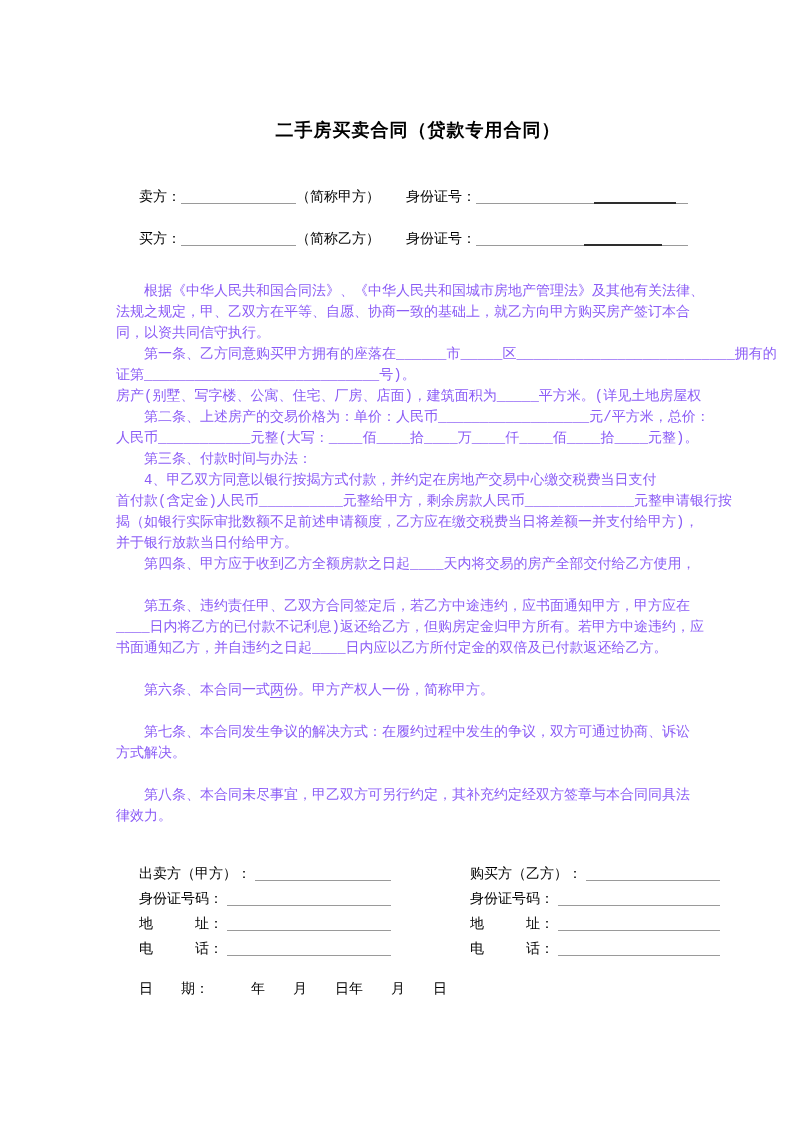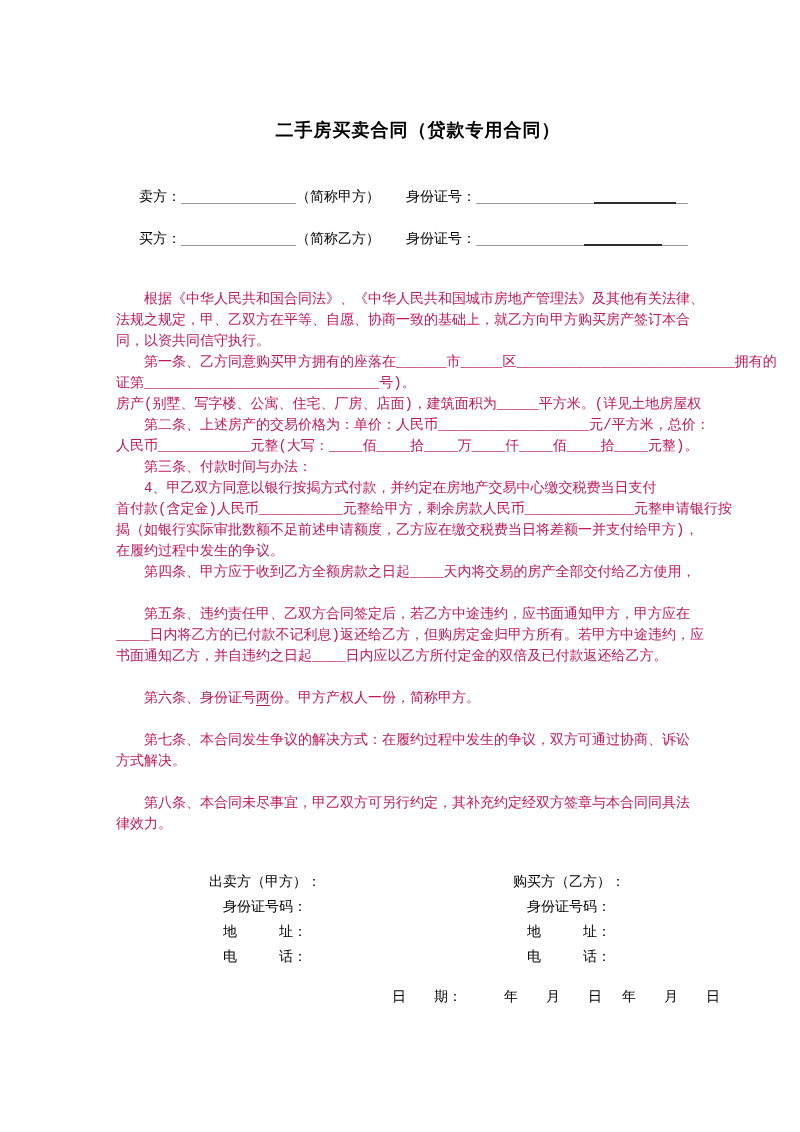--- a/index.html
+++ b/index.html
@@ -21,56 +21,55 @@
     font-weight:bold;
     letter-spacing:1px;
     line-height:26px;
   }
   
   .party-row {
     display:flex; 
     margin-left:23px; height:21px;
   }
   .party-row.seller { margin-bottom:21px; }
-  .party-row.buyer  { margin-bottom:38px; }
+  .party-row.buyer  { margin-bottom:30px; }
   .blank {
     display:inline-block;
     border-bottom:1px solid #9a9a9a;
     height:15px;
   }
   .name-blank { width:115px; }
   .hgap { display:inline-block; width:26px; }
   .id-blank { flex:1; margin-right:32px; position:relative; }
   .seg {
     position:absolute; bottom:-1px; height:2px;
     background:#2e2e2e;
   }
   .seg-a { left:118px; width:82px; }
   .seg-b { left:108px; width:78px; }
   
   .body-text { }
   .line {
     line-height:21px; min-height:21px;
     white-space:pre;
-    color:#be185d;
+    color:#8b5cf6;
   }
   .ul { text-decoration:underline; text-underline-offset:3px; }
   
   .sign-section { display:flex; margin-top:38px; margin-left:23px; }
   .sign-col { width:252px; }
-  .sign-col.right { width:250px; margin-left:53px; }
-  .sign-row { display:flex; align-items:center; height:25px;flex-direction:column; }
+  .sign-col.right { width:250px; margin-left:79px; }
+  .sign-row { display:flex; align-items:flex-start; height:25px; }
   .sign-label { white-space:pre; }
   .sign-blank { flex:1; margin-left:4px; }
   
   .date-row {
-    display:flex; justify-content:flex-end;
+    display:flex; justify-content:flex-start;
     margin-left:23px; margin-top:14px;
     line-height:21px;
-    gap:20px;
   }
   .date-left, .date-right { white-space:pre; }
   .date-right { }
 </style>
 </head>
 <body>
 
 <div class="page">
 
   <h1 class="title">二手房买卖合同（贷款专用合同）</h1>
@@ -103,28 +102,28 @@
     <div class="line">同，以资共同信守执行。</div>
     <div class="line">　　第一条、乙方同意购买甲方拥有的座落在______市_____区__________________________拥有的</div>
     <div class="line">证第____________________________号)。</div>
     <div class="line">房产(别墅、写字楼、公寓、住宅、厂房、店面)，建筑面积为_____平方米。(详见土地房屋权</div>
     <div class="line">　　第二条、上述房产的交易价格为：单价：人民币__________________元/平方米，总价：</div>
     <div class="line">人民币___________元整(大写：____佰____拾____万____仟____佰____拾____元整)。</div>
     <div class="line">　　第三条、付款时间与办法：</div>
     <div class="line">　　4、甲乙双方同意以银行按揭方式付款，并约定在房地产交易中心缴交税费当日支付</div>
     <div class="line">首付款(含定金)人民币__________元整给甲方，剩余房款人民币_____________元整申请银行按</div>
     <div class="line">揭（如银行实际审批数额不足前述申请额度，乙方应在缴交税费当日将差额一并支付给甲方)，</div>
-    <div class="line">在履约过程中发生的争议。</div>
+    <div class="line">并于银行放款当日付给甲方。</div>
     <div class="line">　　第四条、甲方应于收到乙方全额房款之日起____天内将交易的房产全部交付给乙方使用，</div>
     <div class="line"></div>
     <div class="line">　　第五条、违约责任甲、乙双方合同签定后，若乙方中途违约，应书面通知甲方，甲方应在</div>
     <div class="line">____日内将乙方的已付款不记利息)返还给乙方，但购房定金归甲方所有。若甲方中途违约，应</div>
     <div class="line">书面通知乙方，并自违约之日起____日内应以乙方所付定金的双倍及已付款返还给乙方。</div>
     <div class="line"></div>
-    <div class="line"><span>　　第六条、身份证号</span><span class="ul">两</span><span>份。甲方产权人一份，简称甲方。</span></div>
+    <div class="line"><span>　　第六条、本合同一式</span><span class="ul">两</span><span>份。甲方产权人一份，简称甲方。</span></div>
     <div class="line"></div>
     <div class="line">　　第七条、本合同发生争议的解决方式：在履约过程中发生的争议，双方可通过协商、诉讼</div>
     <div class="line">方式解决。</div>
     <div class="line"></div>
     <div class="line">　　第八条、本合同未尽事宜，甲乙双方可另行约定，其补充约定经双方签章与本合同同具法</div>
     <div class="line">律效力。</div>
   </div>
 
   <div class="sign-section">
     <div class="sign-col">

